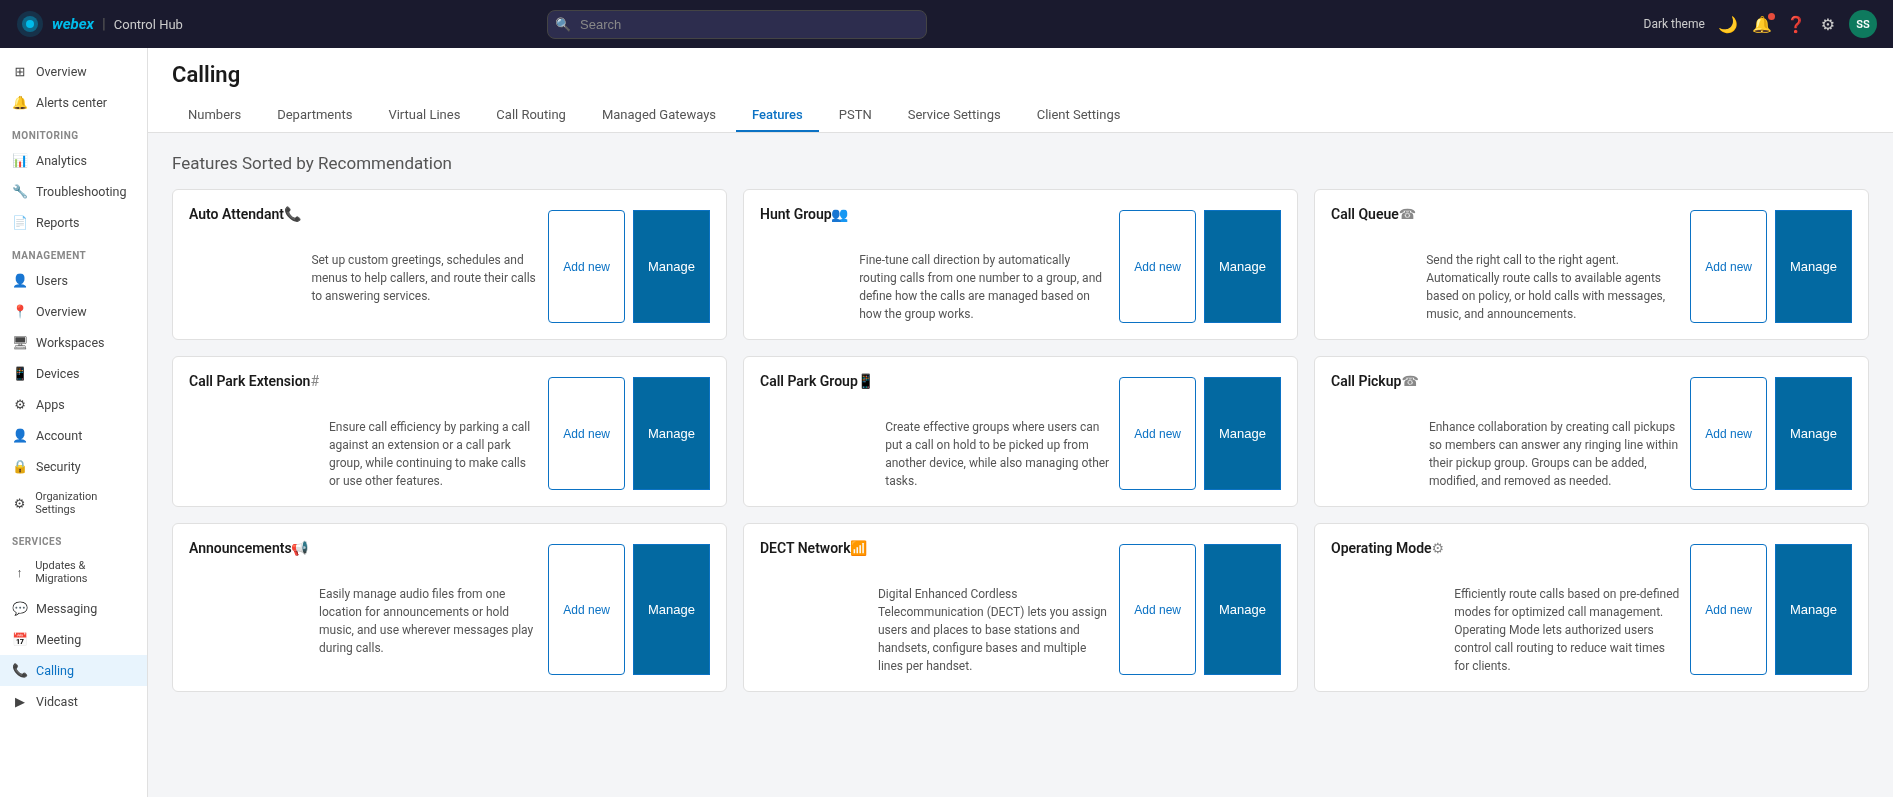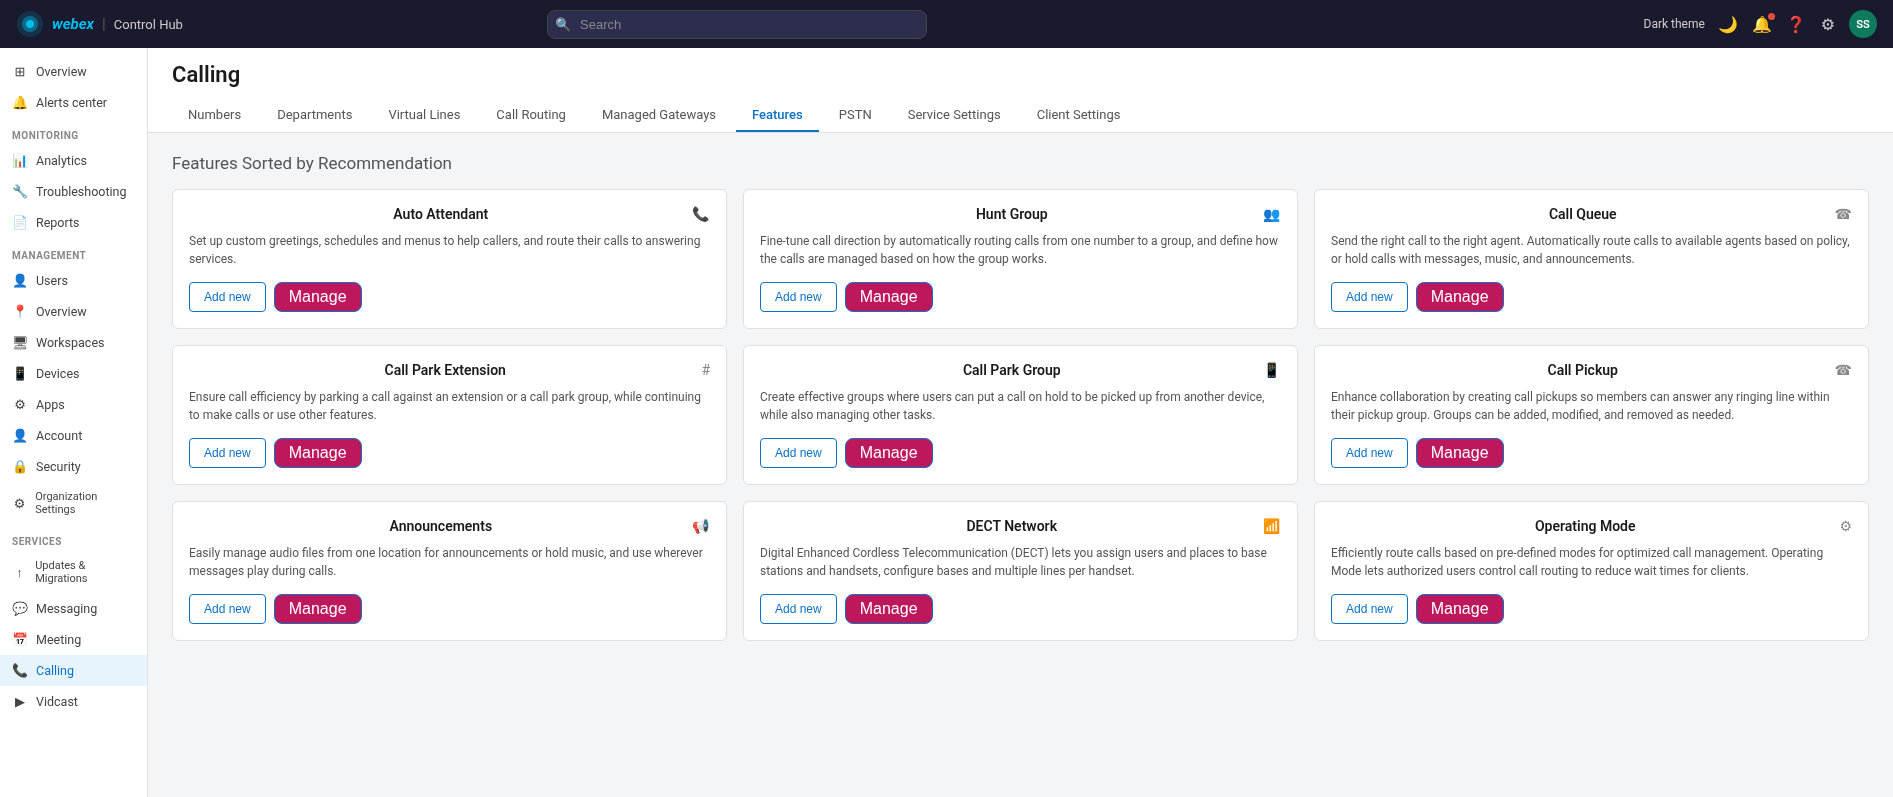--- a/index.html
+++ b/index.html
@@ -39,28 +39,28 @@
     .tabs { display: flex; gap: 4px; }
     .tab { padding: 8px 16px; cursor: pointer; color: #555; font-size: 13px; border-bottom: 2px solid transparent; white-space: nowrap; }
     .tab.active { color: #0b72c4; border-bottom: 2px solid #0b72c4; font-weight: 500; }
 
     
     .content { flex: 1; overflow-y: auto; padding: 20px 24px; }
     .content-section-title { font-size: 17px; color: #555; margin-bottom: 16px; }
 
     
     .feature-grid { display: grid; grid-template-columns: repeat(3, 1fr); gap: 16px; }
-    .feature-card { background: #fff; border: 1px solid #e0e0e0; border-radius: 6px; padding: 16px; display: flex; flex-direction: column; gap: 10px; position: relative; }
+    .feature-card { background: #fff; border: 1px solid #e0e0e0; border-radius: 6px; padding: 16px; display: flex; gap: 10px; position: relative; }
     .feature-card-header { display: flex; justify-content: space-between; align-items: flex-start; }
     .feature-card-title { font-size: 14px; font-weight: 600; color: #1a1a1a; text-align: center; flex: 1; }
     .feature-card-icon { color: #888; font-size: 14px; flex-shrink: 0; }
-    .feature-card-desc { font-size: 12px; color: #555; line-height: 1.5; flex: 1; }
+    .feature-card-desc { font-size: 12px; color: #555; line-height: 1.5; flex: 1; margin-top: 45px; }
     .feature-card-actions { display: flex; gap: 8px; margin-top: 4px; }
     .btn-outline { border: 1px solid #0b72c4; background: #fff; color: #0b72c4; padding: 5px 14px; border-radius: 4px; font-size: 12px; cursor: pointer; }
-    .btn-solid { border: 1px solid #0b72c4; background: #be185d; color: #fff; padding: 5px 14px; border-radius: 8px; font-size: 16px; cursor: pointer; }
+    .btn-solid { border: 1px solid #0b72c4; background: #0369a1; color: #fff; padding: 5px 14px; border-radius: 0; font-size: 13px; cursor: pointer; }
   </style>
 </head>
 <body>
 
 <div class="topbar">
   <div class="topbar-logo">
     <svg viewBox="0 0 28 28" fill="none" xmlns="http://www.w3.org/2000/svg">
       <circle cx="14" cy="14" r="13" fill="#00bceb" opacity="0.15"></circle>
       <circle cx="14" cy="14" r="8" fill="#00bceb" opacity="0.4"></circle>
       <circle cx="14" cy="14" r="4" fill="#00bceb"></circle>

